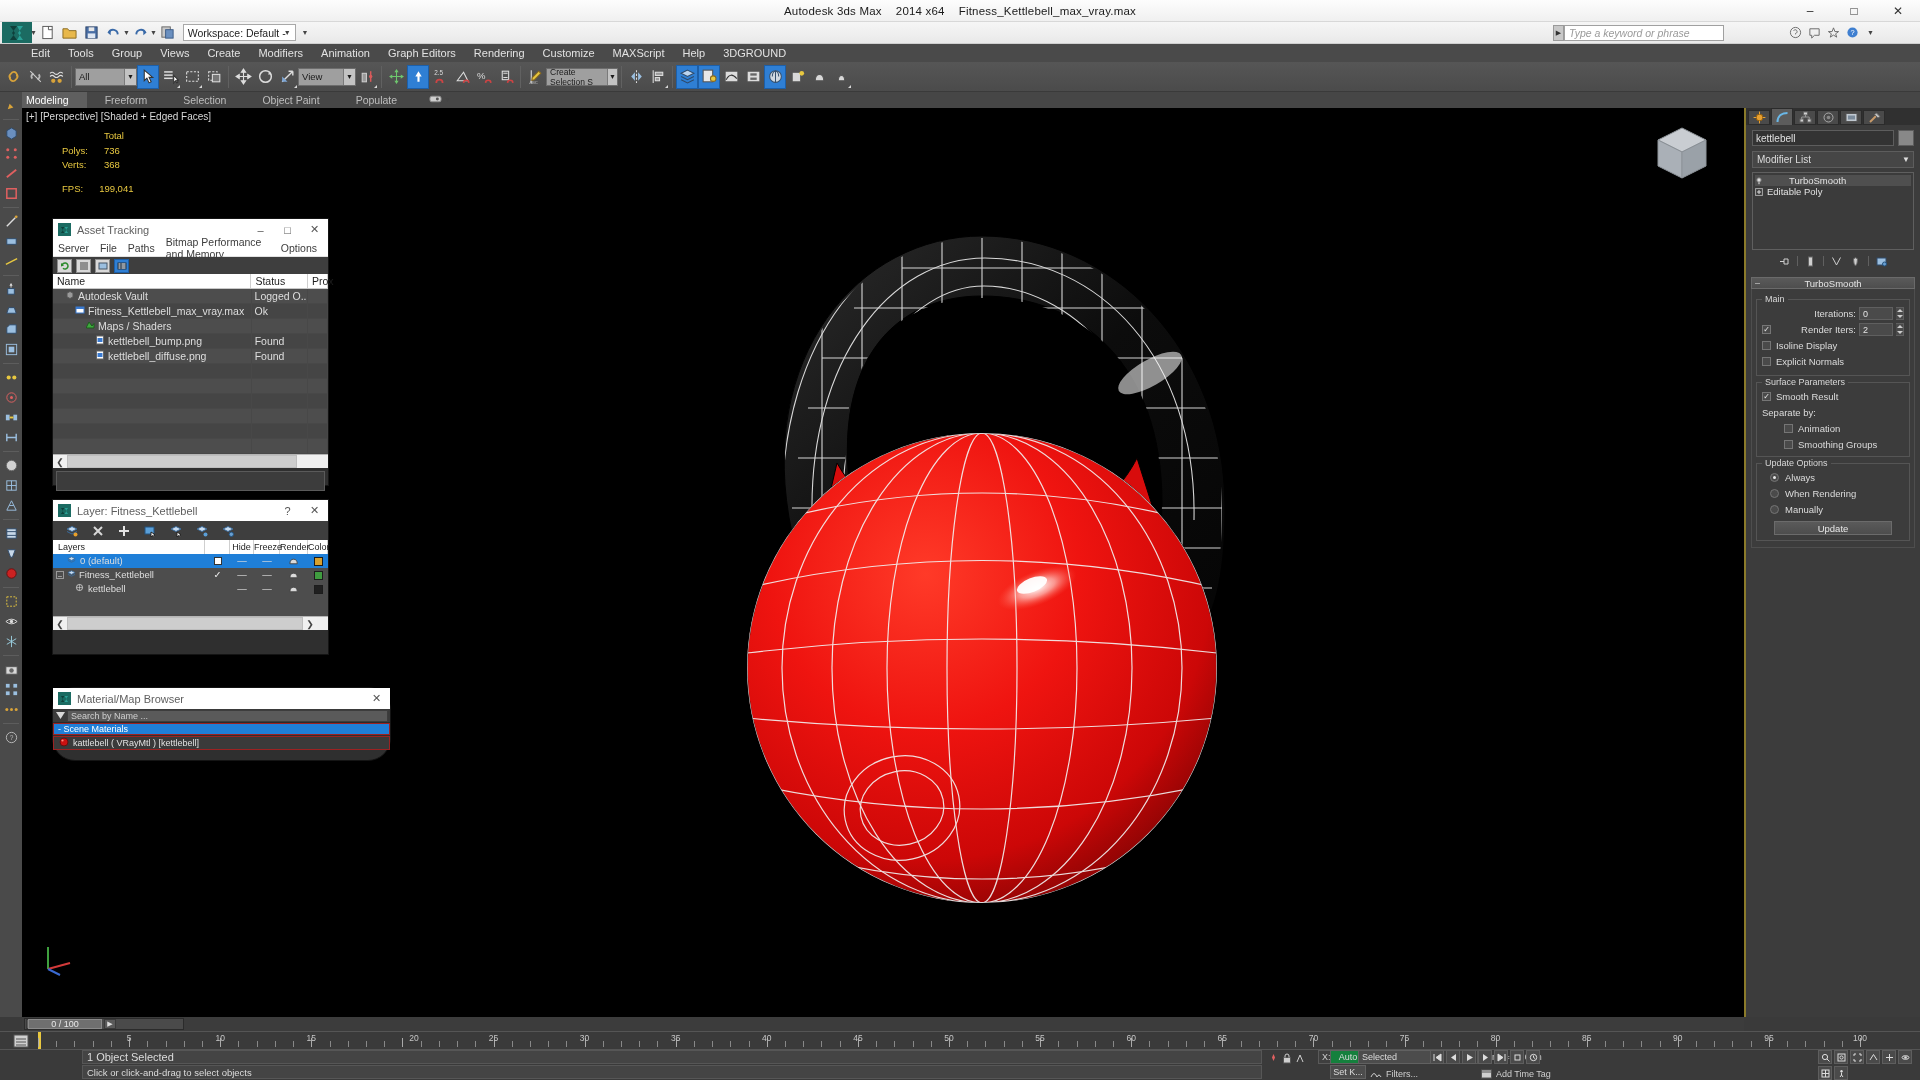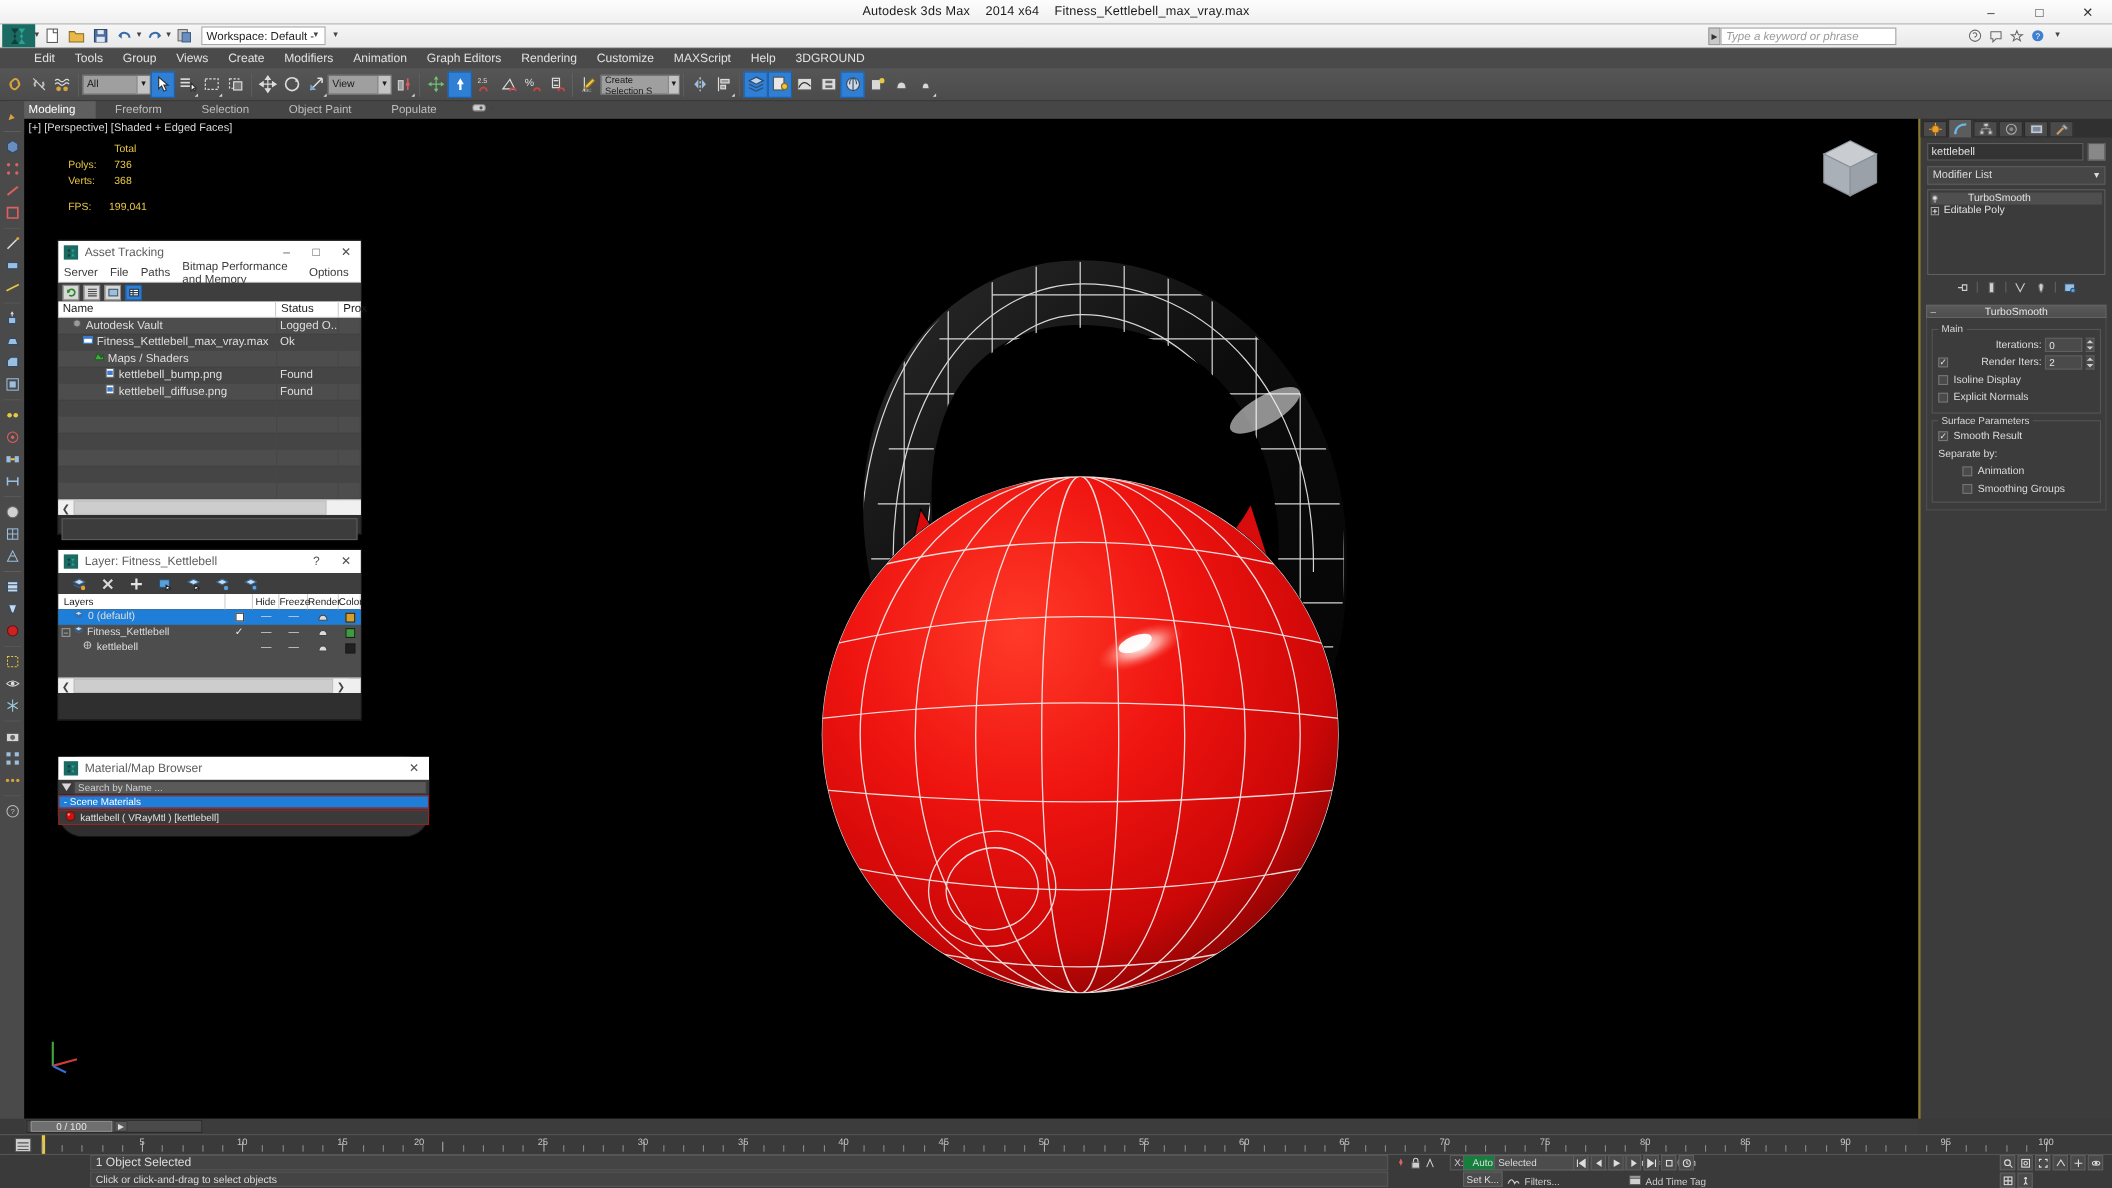--- a/index.html
+++ b/index.html
@@ -1416,20 +1416,38 @@
         <div class="frow" style="gap:5px;padding-left:22px">
           <span class="cbox"></span>
           <span class="flabel">Animation</span>
         </div>
         <div class="frow" style="gap:5px;padding-left:22px;margin-bottom:0">
           <span class="cbox"></span>
           <span class="flabel">Smoothing Groups</span>
         </div>
       </div>
 
+      <div class="group">
+        <span class="gtitle">Update Options</span>
+        <div class="frow" style="gap:6px;padding-left:8px">
+          <span class="rad on">
+              <i></i>
+            </span>
+          <span class="flabel">Always</span>
+        </div>
+        <div class="frow" style="gap:6px;padding-left:8px">
+          <span class="rad"></span>
+          <span class="flabel">When Rendering</span>
+        </div>
+        <div class="frow" style="gap:6px;padding-left:8px;margin-bottom:0">
+          <span class="rad"></span>
+          <span class="flabel">Manually</span>
+        </div>
+        <div class="updbtn">Update</div>
+      </div>
 
     </div>
   </div>
 </div>
 
 <div id="timeslider-row"></div>
 <div id="ts-track"></div>
 <div id="ts-left" style="left:26px">◀</div>
 <div id="ts-handle">
   <span>0 / 100</span>
@@ -1462,21 +1480,21 @@
       <div class="tick" style="left: 218.64px;"></div>
       <div class="tick" style="left: 236.86px;"></div>
       <div class="tick" style="left: 255.08px;"></div>
       <div class="tickmaj" style="left: 273.3px;"></div>
       <div class="ticklab" style="left: 273.3px;">15</div>
       <div class="tick" style="left: 291.52px;"></div>
       <div class="tick" style="left: 309.74px;"></div>
       <div class="tick" style="left: 327.96px;"></div>
       <div class="tick" style="left: 346.18px;"></div>
       <div class="tickmaj" style="left: 364.4px;"></div>
-      <div class="ticklab" style="left: 343px;">20</div>
+      <div class="ticklab" style="left: 376px;">20</div>
       <div class="tick" style="left: 382.62px;"></div>
       <div class="tick" style="left: 400.84px;"></div>
       <div class="tick" style="left: 419.06px;"></div>
       <div class="tick" style="left: 437.28px;"></div>
       <div class="tickmaj" style="left: 455.5px;"></div>
       <div class="ticklab" style="left: 455.5px;">25</div>
       <div class="tick" style="left: 473.72px;"></div>
       <div class="tick" style="left: 491.94px;"></div>
       <div class="tick" style="left: 510.16px;"></div>
       <div class="tick" style="left: 528.38px;"></div>

